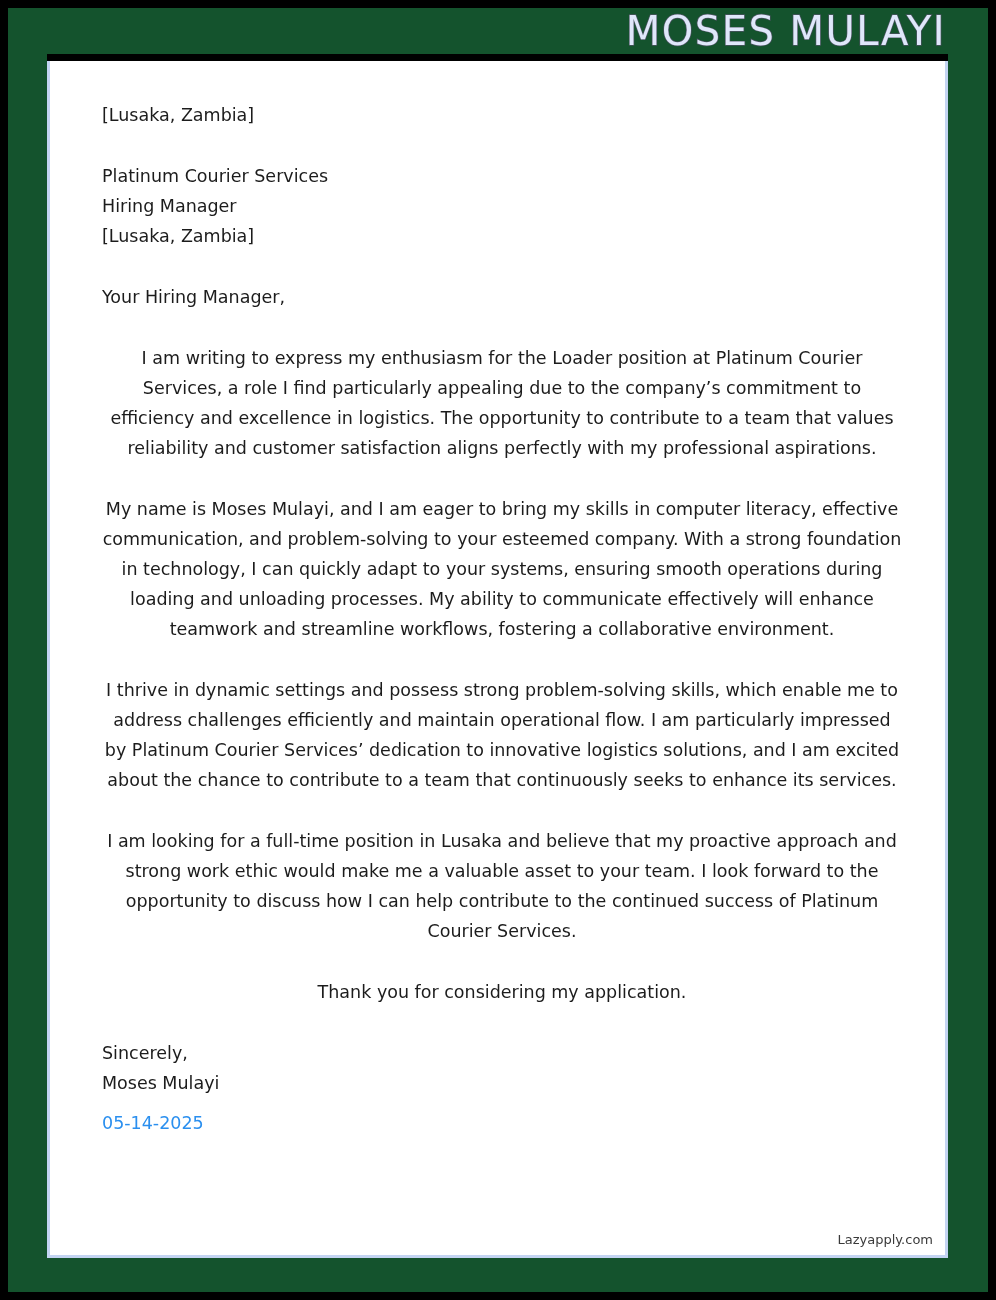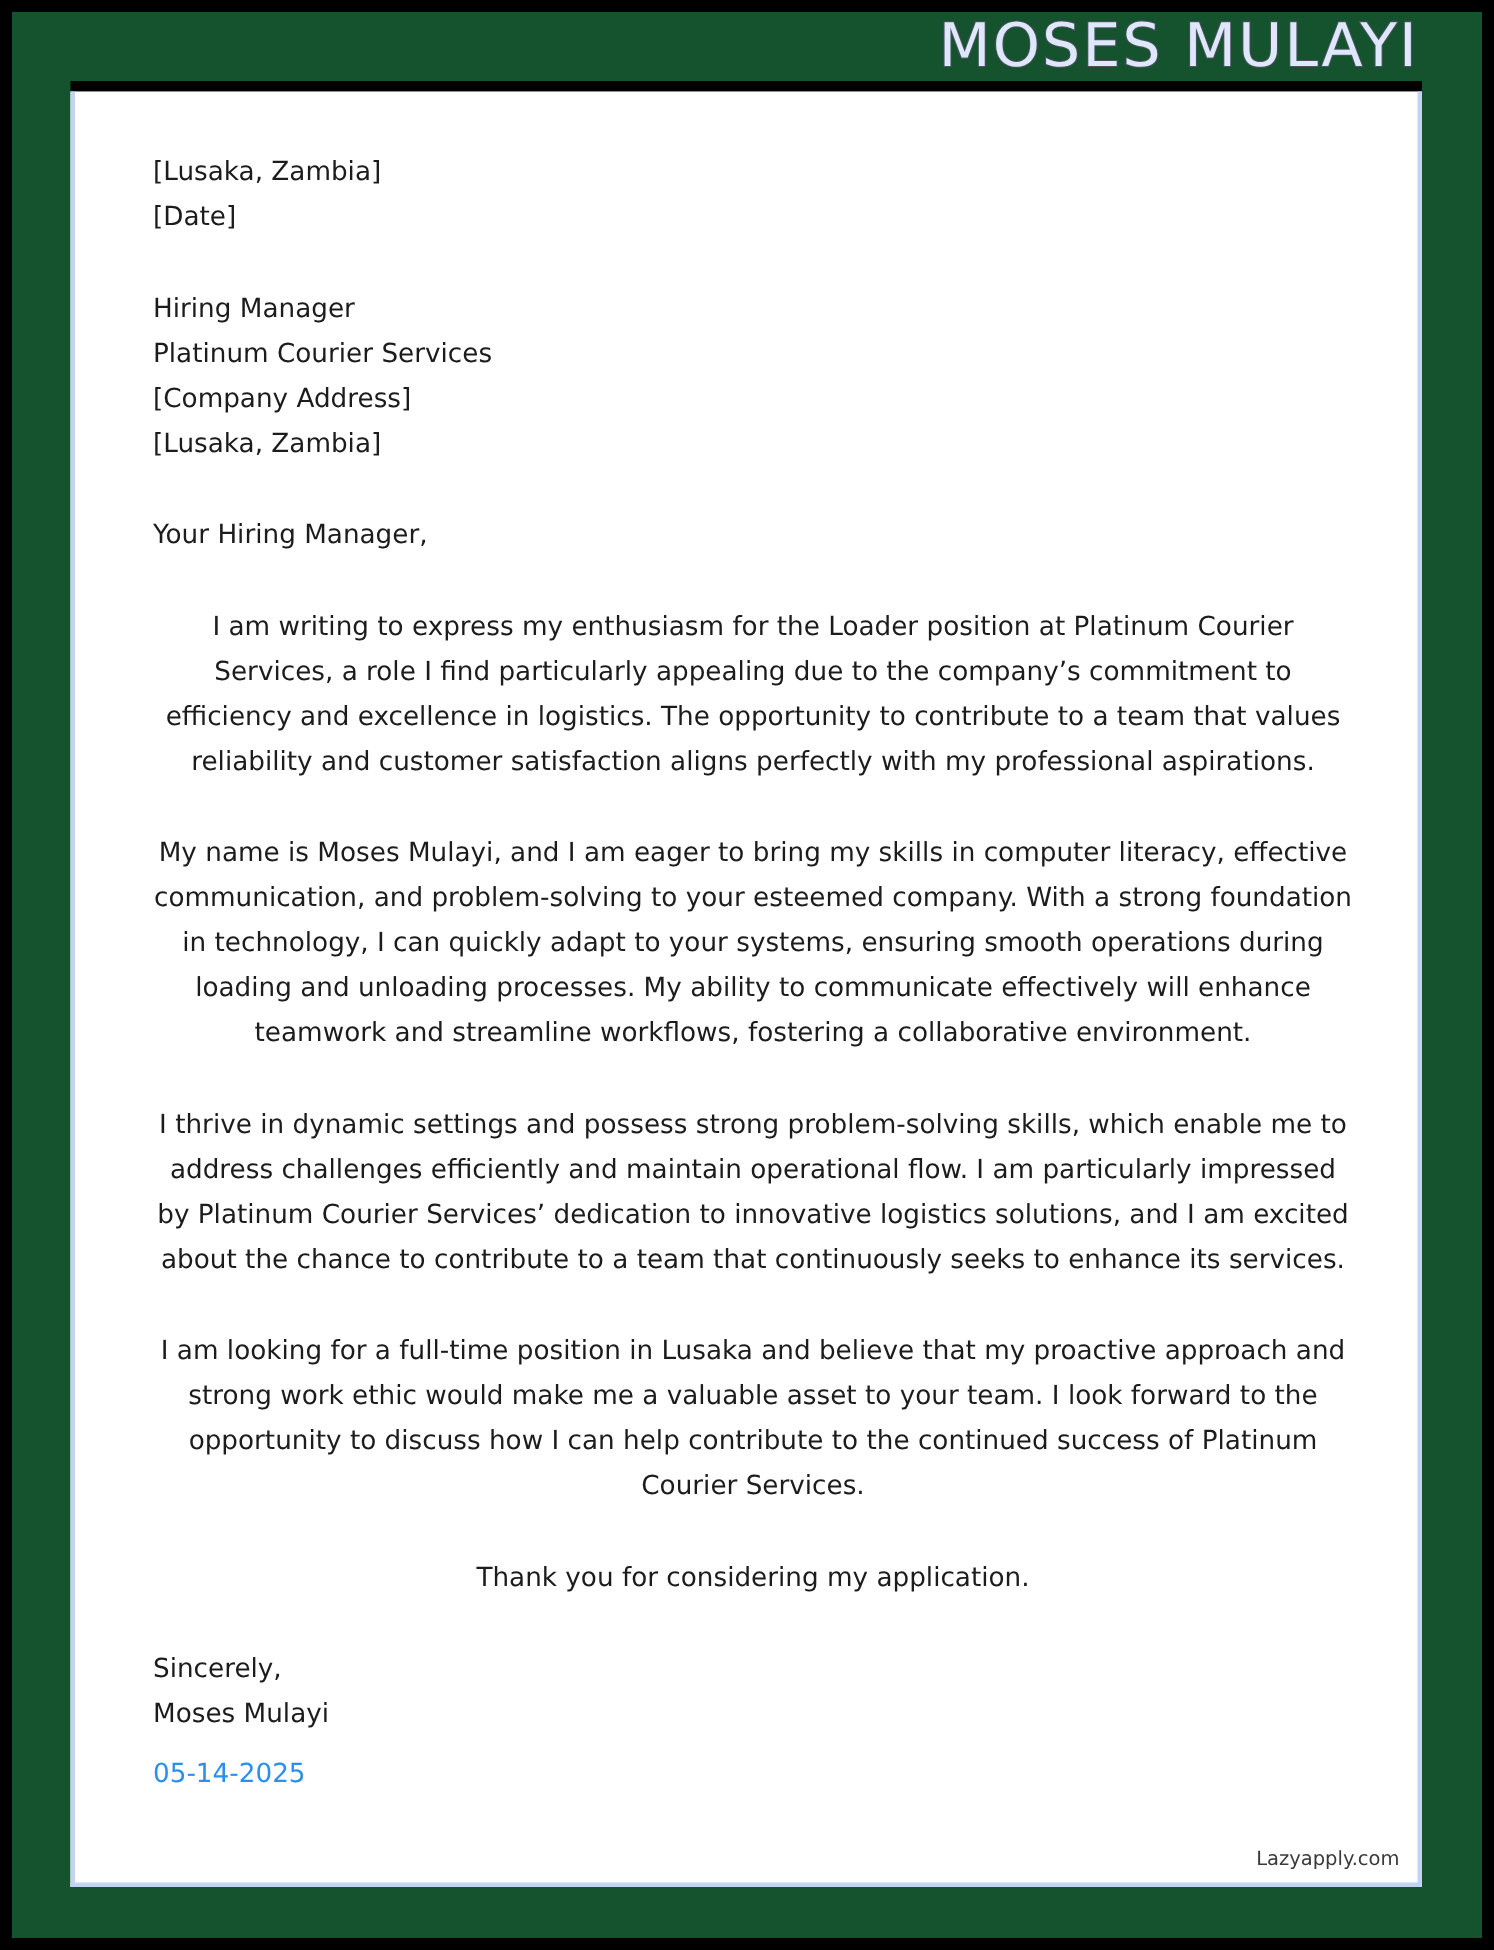--- a/index.html
+++ b/index.html
@@ -143,27 +143,25 @@
     <div class="candidate-name">MOSES MULAYI</div>
   </div>
 
   <div class="top-rule"></div>
 
   <div class="letter-sheet">
     <div class="letter-inner">
 
       <div class="block">
         <div class="line">[Lusaka, Zambia]</div>
-        <div class="line">[Date]</div>
       </div>
 
       <div class="block">
+        <div class="line">Platinum Courier Services</div>
         <div class="line">Hiring Manager</div>
-        <div class="line">Platinum Courier Services</div>
-        <div class="line">[Company Address]</div>
         <div class="line">[Lusaka, Zambia]</div>
       </div>
 
       <div class="salutation">Your Hiring Manager,</div>
 
       <p class="para">I am writing to express my enthusiasm for the Loader position at Platinum Courier Services, a role I find particularly appealing due to the company’s commitment to efficiency and excellence in logistics. The opportunity to contribute to a team that values reliability and customer satisfaction aligns perfectly with my professional aspirations.</p>
       <p class="para">My name is Moses Mulayi, and I am eager to bring my skills in computer literacy, effective communication, and problem-solving to your esteemed company. With a strong foundation in technology, I can quickly adapt to your systems, ensuring smooth operations during loading and unloading processes. My ability to communicate effectively will enhance teamwork and streamline workflows, fostering a collaborative environment.</p>
       <p class="para">I thrive in dynamic settings and possess strong problem-solving skills, which enable me to address challenges efficiently and maintain operational flow. I am particularly impressed by Platinum Courier Services’ dedication to innovative logistics solutions, and I am excited about the chance to contribute to a team that continuously seeks to enhance its services.</p>
       <p class="para">I am looking for a full-time position in Lusaka and believe that my proactive approach and strong work ethic would make me a valuable asset to your team. I look forward to the opportunity to discuss how I can help contribute to the continued success of Platinum Courier Services.</p>
       <p class="para">Thank you for considering my application.</p>

